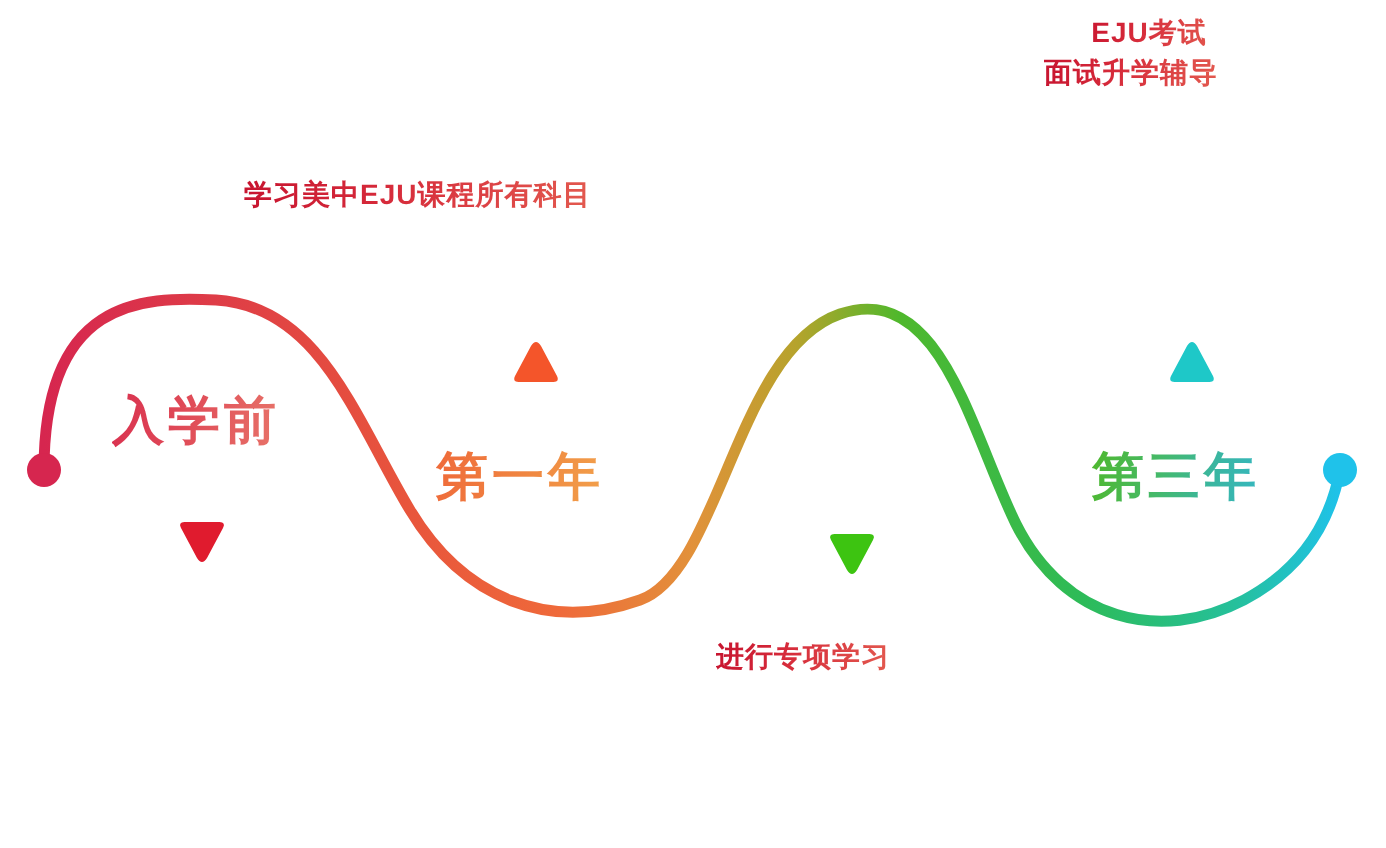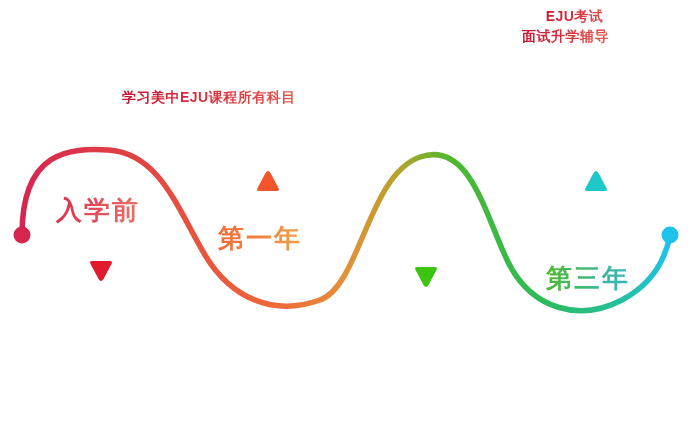--- a/index.html
+++ b/index.html
@@ -58,21 +58,20 @@
   }
   .grad-orange {
     background-image: linear-gradient(100deg, #ef6a3a 0%, #f08a42 60%, #f2a14b 100%);
     text-align: right;
   }
   .grad-orange-green {
     background-image: linear-gradient(100deg, #e8682f 0%, #c08a2f 40%, #8fa82f 65%, #5cb02f 100%);
   }
   .grad-green-cyan {
     background-image: linear-gradient(100deg, #4fb82c 0%, #45b96a 40%, #3ab6a0 70%, #35b7c2 100%);
-    margin-top: 40px;
   }
   .note-red {
     background-image: linear-gradient(100deg, #c7142f 0%, #d62a3a 40%, #e35a4f 100%);
     -webkit-background-clip: text;
     background-clip: text;
     color: transparent;
     -webkit-text-fill-color: transparent;
   }
   .marker {
     position: absolute;
@@ -137,15 +136,16 @@
 
   <div class="lbl note note-red" style="left:122px; top:87px;">学习美中EJU课程所有科目</div>
 
   <div class="lbl note" style="left:540px; top:6px; text-align:center;">
     <div class="note-red">EJU考试</div>
     <div class="note-red" style="margin-left:-18px;text-decoration:underline;">面试升学辅导</div>
   </div>
 
 
   <div class="lbl note" style="left:358px; top:318px;">
+    <div class="note-red">进行专项学习</div>
   </div>
 
 </div>
 
 </body></html>

